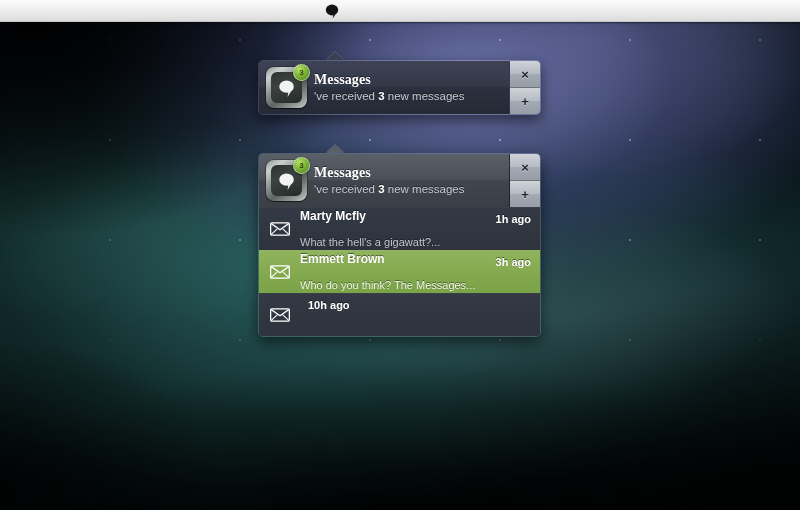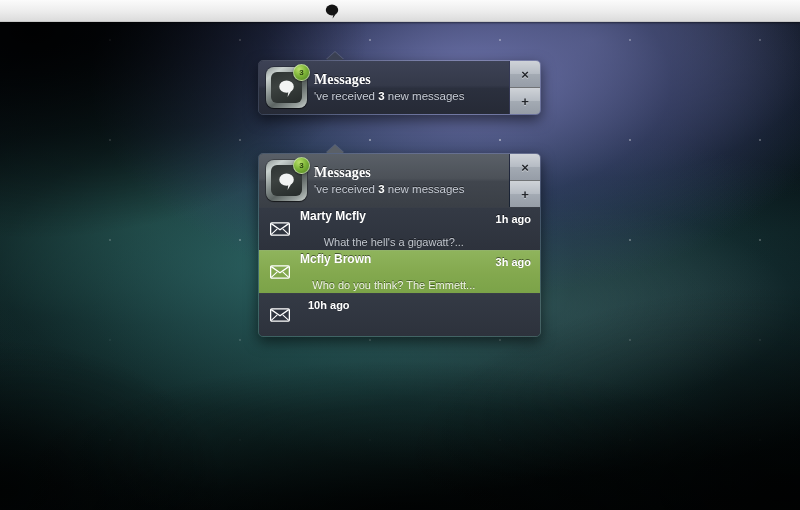--- a/index.html
+++ b/index.html
@@ -262,21 +262,20 @@
   }
   .msg-preview {
     color: #c2c7cf;
     font-size: 11px;
     line-height: 14px;
     margin-top: 11px;
     text-shadow: 0 -1px 0 rgba(0,0,0,0.45);
     white-space: nowrap;
     overflow: hidden;
     text-overflow: ellipsis;
-    text-align: center;
   }
   .selected .msg-preview { color: #f0f5e6; }
   .msg-time {
     flex: 0 0 auto;
     color: #ffffff;
     font-size: 11px;
     font-weight: bold;
     margin-left: 8px;
     align-self: flex-start;
     margin-top: 5px;
@@ -376,22 +375,22 @@
           </div>
           <div class="msg-row selected">
             <div class="env-icon">
               <svg viewBox="0 0 22 15" width="20" height="14" aria-hidden="true">
                 <rect x="0.7" y="0.7" width="20.6" height="13.6" rx="1.2" fill="none" stroke="#ffffff" stroke-width="1.4"></rect>
                 <path d="M1.4 1.6 L11 8.3 L20.6 1.6" fill="none" stroke="#ffffff" stroke-width="1.4"></path>
                 <path d="M1.4 13.4 L8 7.4 M20.6 13.4 L14 7.4" fill="none" stroke="#ffffff" stroke-width="1.2"></path>
               </svg>
             </div>
             <div class="msg-texts">
-              <div class="msg-sender">Mcfly Brown</div>
-              <div class="msg-preview">Who do you think? The Emmett...</div>
+              <div class="msg-sender">Emmett Brown</div>
+              <div class="msg-preview">Who do you think? The Messages...</div>
             </div>
             <div class="msg-time">3h ago</div>
           </div>
           <div class="msg-row normal">
             <div class="env-icon">
               <svg viewBox="0 0 22 15" width="20" height="14" aria-hidden="true">
                 <rect x="0.7" y="0.7" width="20.6" height="13.6" rx="1.2" fill="none" stroke="#ffffff" stroke-width="1.4"></rect>
                 <path d="M1.4 1.6 L11 8.3 L20.6 1.6" fill="none" stroke="#ffffff" stroke-width="1.4"></path>
                 <path d="M1.4 13.4 L8 7.4 M20.6 13.4 L14 7.4" fill="none" stroke="#ffffff" stroke-width="1.2"></path>
               </svg>

